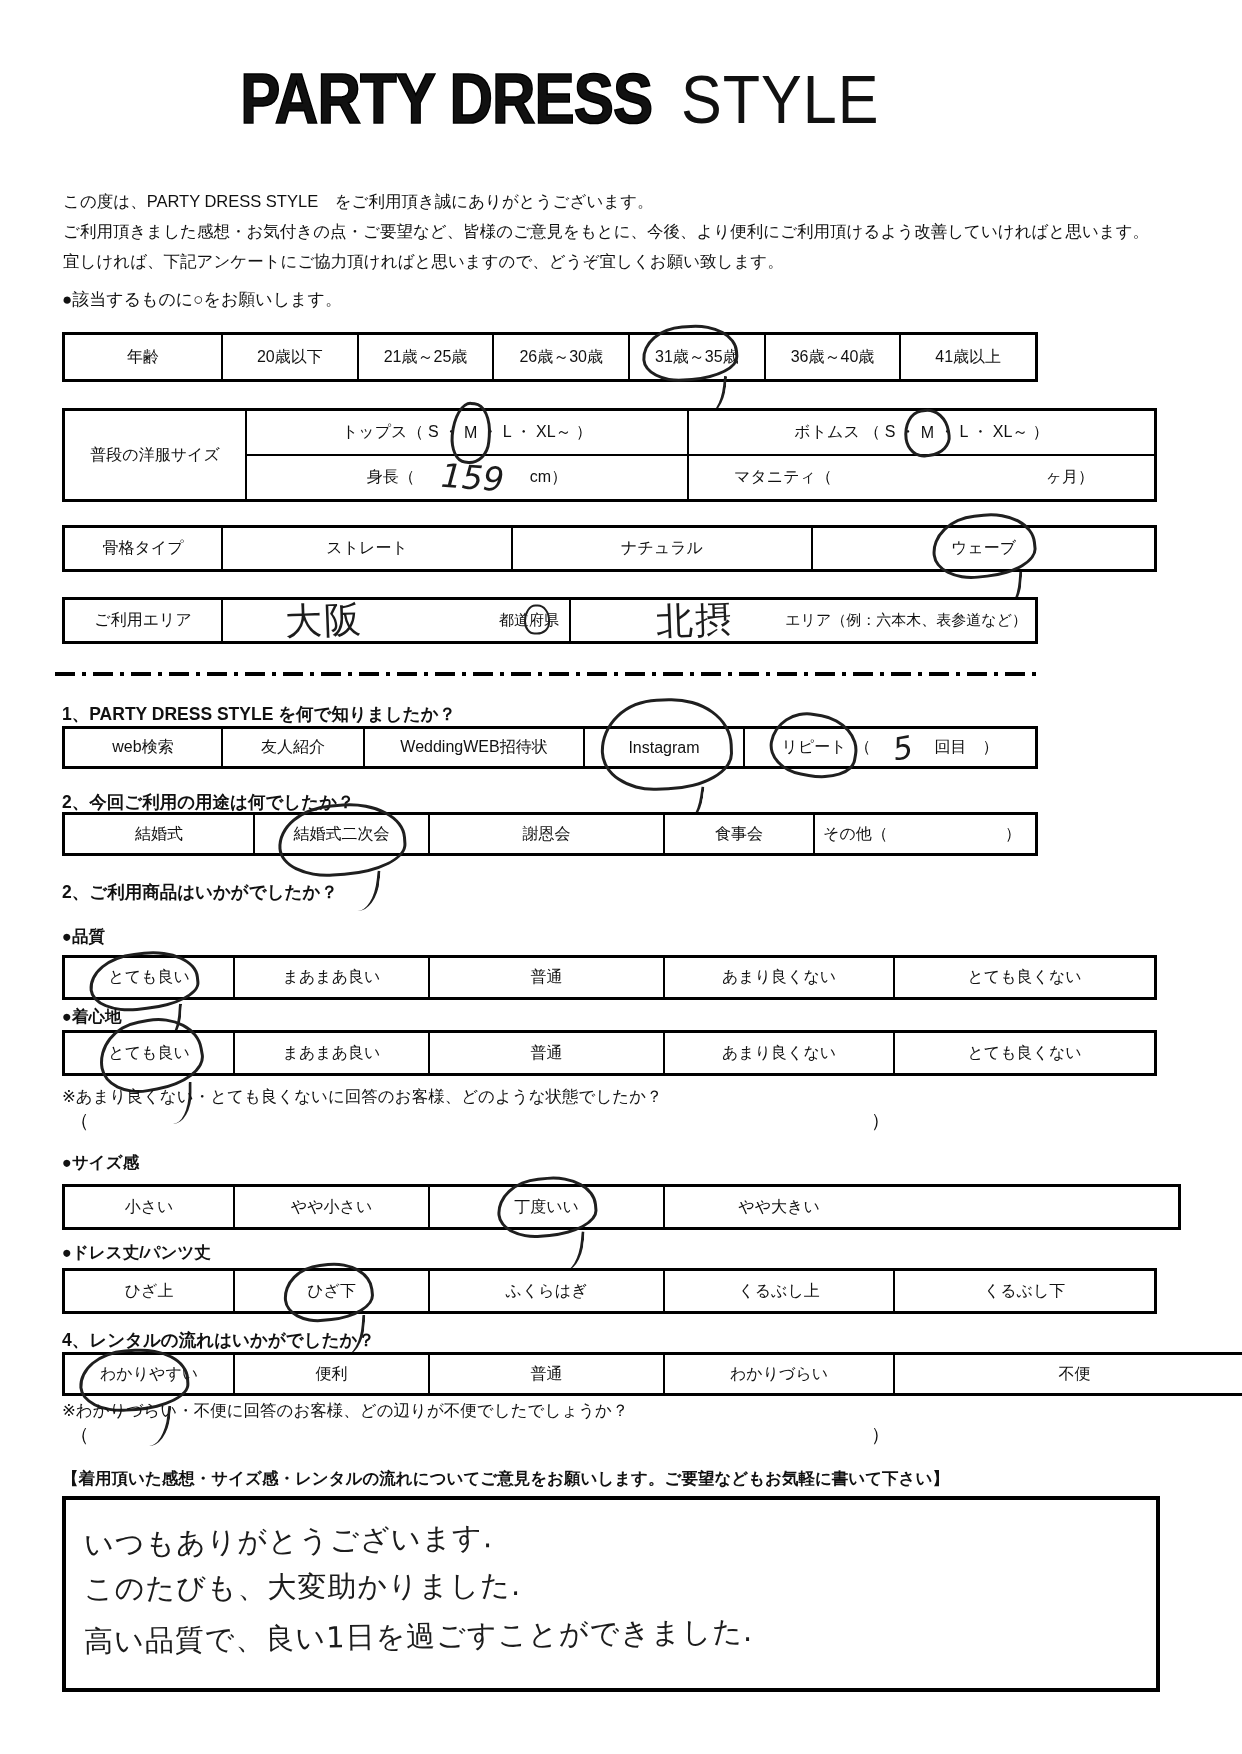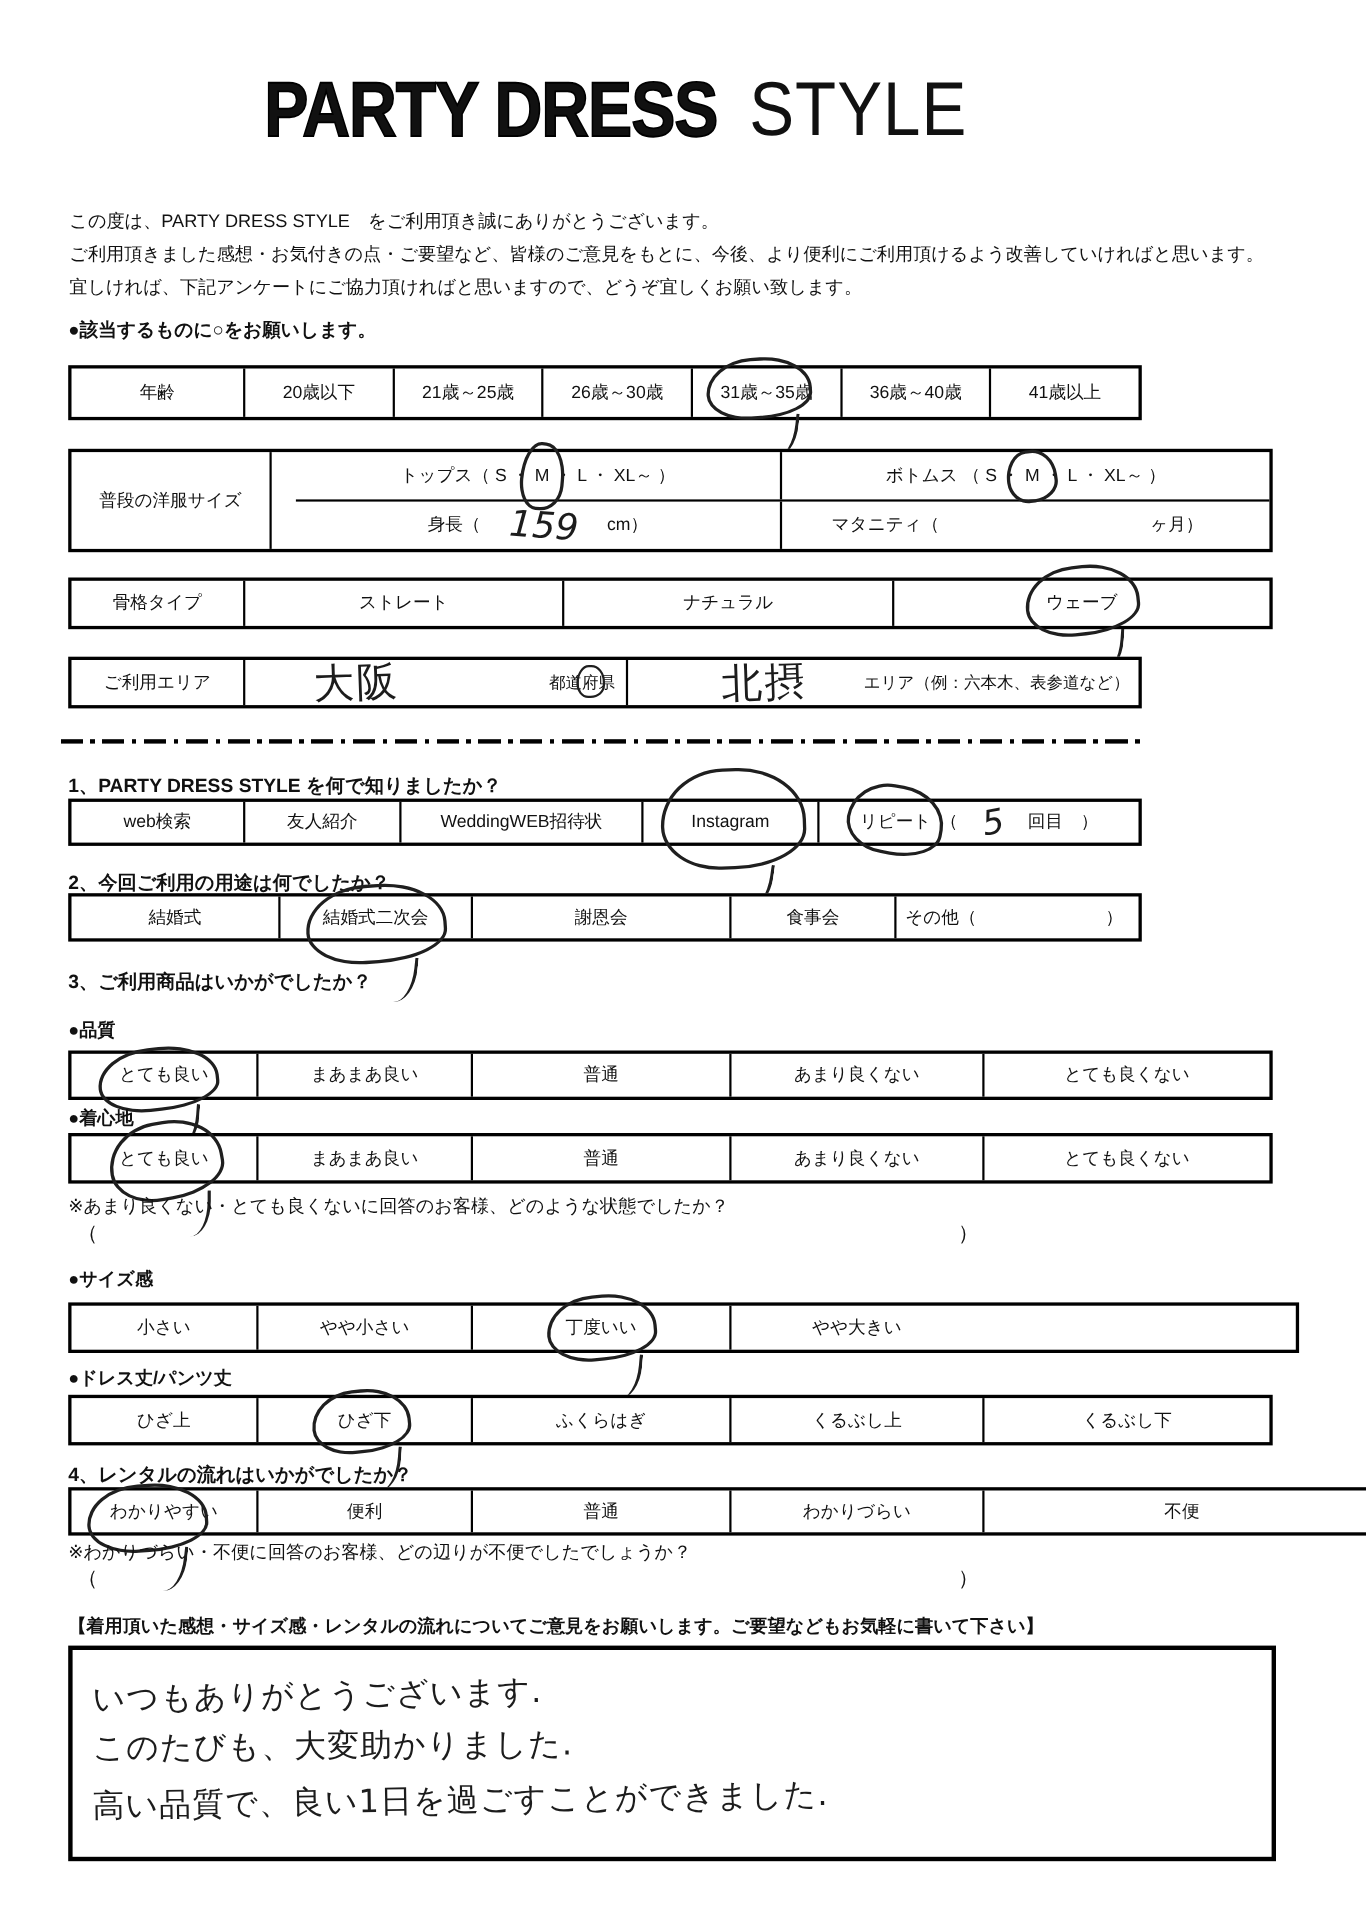--- a/index.html
+++ b/index.html
@@ -8,30 +8,30 @@
           font-family:"Liberation Sans","DejaVu Sans",sans-serif; color:#111; overflow:hidden; }
 
   
   .title { position:absolute; top:62px; left:0; width:1110px; text-align:center; white-space:nowrap; }
   .tb { font-size:64px; font-weight:bold; display:inline-block; transform:scaleX(.94) scaleY(1.1); letter-spacing:-1px; -webkit-text-stroke:1.5px #000; }
   .tl { font-size:63px; font-weight:400; display:inline-block; transform:scaleX(.97) scaleY(1.1); letter-spacing:1px; margin-left:8px; }
 
   .intro { position:absolute; top:186px; left:63px; width:1170px; font-size:16.5px; line-height:30px; }
   .intro div { white-space:nowrap; }
 
-  .instruction { position:absolute; top:288px; left:62px; font-size:17px; font-weight:bold; }
+  .instruction { position:absolute; top:288px; left:62px; font-size:17px; font-weight:normal; }
 
   
   .tbl { position:absolute; display:flex; border:3px solid #000; background:#fff; }
   .cell { display:flex; align-items:center; justify-content:center; border-left:2px solid #000;
           font-size:16px; position:relative; text-align:center; gap:5px; }
   .cell:first-child { border-left:none; }
   .hdr { font-weight:normal; }
   .vsplit { display:flex; flex-direction:column; flex:1; border-left:2px solid #000; }
-  .vsplit .vrow { display:flex; flex:1;margin-left:22px; }
+  .vsplit .vrow { display:flex; flex:1; }
   .vsplit .vrow + .vrow { border-top:2px solid #000; }
 
   .q-title { position:absolute; left:62px; font-size:17.5px; font-weight:bold; white-space:nowrap; }
   .section-label { position:absolute; left:62px; font-size:16.5px; font-weight:bold; }
   .note { position:absolute; left:62px; font-size:16.5px; white-space:nowrap; }
   .paren { position:absolute; left:70px; width:820px; display:flex; justify-content:space-between; font-size:19px; }
 
   .dashline { position:absolute; left:55px; top:672px; width:985px; height:4px;
     background:repeating-linear-gradient(90deg,#000 0 20px,transparent 20px 27px,#000 27px 31px,transparent 31px 38px); }
 
@@ -195,21 +195,21 @@
       <span class="circle c-2ji tail"></span>
     </div>
     <div class="cell" style="width:235px">謝恩会</div>
     <div class="cell" style="width:150px">食事会</div>
     <div class="cell" style="flex:1;justify-content:space-between;padding:0 14px 0 8px">
       <span>その他（</span>
       <span>）</span>
     </div>
   </div>
 
-  <div class="q-title" style="top:880px">3、ご利用商品はいかがでしたか？</div>
+  <div class="q-title" style="top:880px">2、ご利用商品はいかがでしたか？</div>
 
   <div class="section-label" style="top:926px">●品質</div>
   <div class="tbl" style="top:955px;left:62px;width:1095px;height:45px">
     <div class="cell" style="width:168px">
       <span>とても良い</span>
       <span class="circle c-q tail"></span>
     </div>
     <div class="cell" style="width:195px">まあまあ良い</div>
     <div class="cell" style="width:235px">普通</div>
     <div class="cell" style="width:230px">あまり良くない</div>

